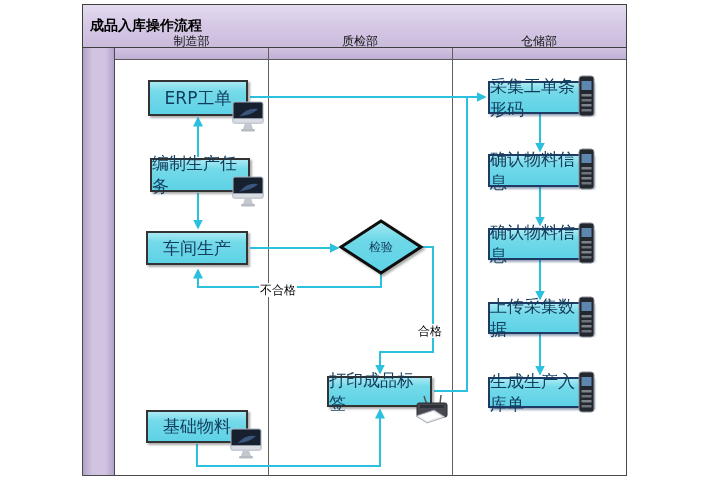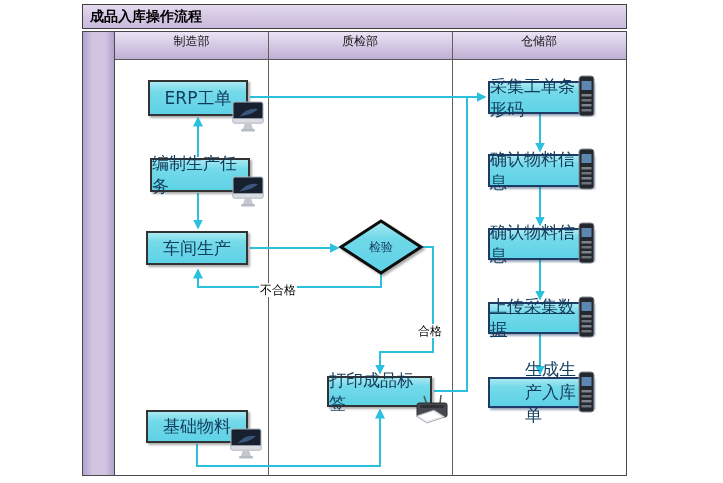--- a/index.html
+++ b/index.html
@@ -5,21 +5,21 @@
   html,body{margin:0;padding:0;}
   body{
     width:723px;height:483px;position:relative;background:#ffffff;
     font-family:"DejaVu Sans","Liberation Sans",sans-serif;
     overflow:hidden;
   }
   .abs{position:absolute;}
 
   
   .title-bar{
-    left:82px;top:4px;width:545px;height:25px;
+    left:82px;top:4px;width:545px;height:44px;
     background:linear-gradient(180deg,#e4dbf0 0%,#d6c9e5 45%,#cabbdc 100%);
     border:1px solid #3f3f3f;box-sizing:border-box;
     display:flex;align-items:center;padding-left:7px;
     font-size:14px;font-weight:bold;color:#000;
     z-index:2;
   }
   .sheet{
     left:114px;top:31px;width:513px;height:445px;
     background:#fff;border:1px solid #4a4a4a;box-sizing:border-box;z-index:0;
   }
@@ -127,22 +127,22 @@
 
 <svg class="abs diamond-svg" style="left:336px;top:216px;" width="90" height="62">
   <polygon points="5,31 45,5 85,31 45,57" fill="url(#gradCyan)" stroke="#0d0d0d" stroke-width="3" style="filter:drop-shadow(2px 2px 1px rgba(90,90,90,.5));"></polygon>
 </svg>
 <div class="abs diamond-label" style="left:336px;top:216px;width:90px;height:62px;">检验</div>
 <div class="abs node" style="left:327px;top:376px;width:105px;height:31px;">打印成品标签</div>
 
 <div class="abs node navy" style="left:488px;top:81px;width:105px;height:33px;">采集工单条形码</div>
 <div class="abs node navy" style="left:488px;top:154px;width:105px;height:33px;">确认物料信息</div>
 <div class="abs node navy" style="left:488px;top:228px;width:105px;height:32px;font-family:Liberation Mono, monospace;">确认物料信息</div>
-<div class="abs node navy" style="left:488px;top:302px;width:105px;height:32px;text-decoration:underline;">上传采集数据</div>
-<div class="abs node navy" style="left:488px;top:377px;width:105px;height:31px;padding-left:35px;">生成生产入库单</div>
+<div class="abs node navy" style="left:488px;top:302px;width:105px;height:32px;">上传采集数据</div>
+<div class="abs node navy" style="left:488px;top:377px;width:105px;height:31px;">生成生产入库单</div>
 
 <svg class="abs icon" style="left:232px;top:101px;" width="34" height="34" viewBox="0 0 34 34">
   <rect x="1" y="1" width="30" height="21" rx="2" fill="#16202e" stroke="#aab2bf"></rect>
   <path d="M7 16 Q15 6 26 8 Q20 14 9 15 Z" fill="#41608a" opacity="0.85"></path>
   <rect x="1" y="17.5" width="30" height="4.5" fill="#d9dce1" stroke="#aab2bf" stroke-width="0.6"></rect>
   <path d="M13 22 L19 22 L21 28 L11 28 Z" fill="#c3c8cf"></path>
   <rect x="9" y="28" width="14" height="2.5" rx="1.2" fill="#b6bbc3"></rect>
 </svg>
 <svg class="abs icon" style="left:232px;top:176px;" width="34" height="34" viewBox="0 0 34 34">
   <rect x="1" y="1" width="30" height="21" rx="2" fill="#16202e" stroke="#aab2bf"></rect>

